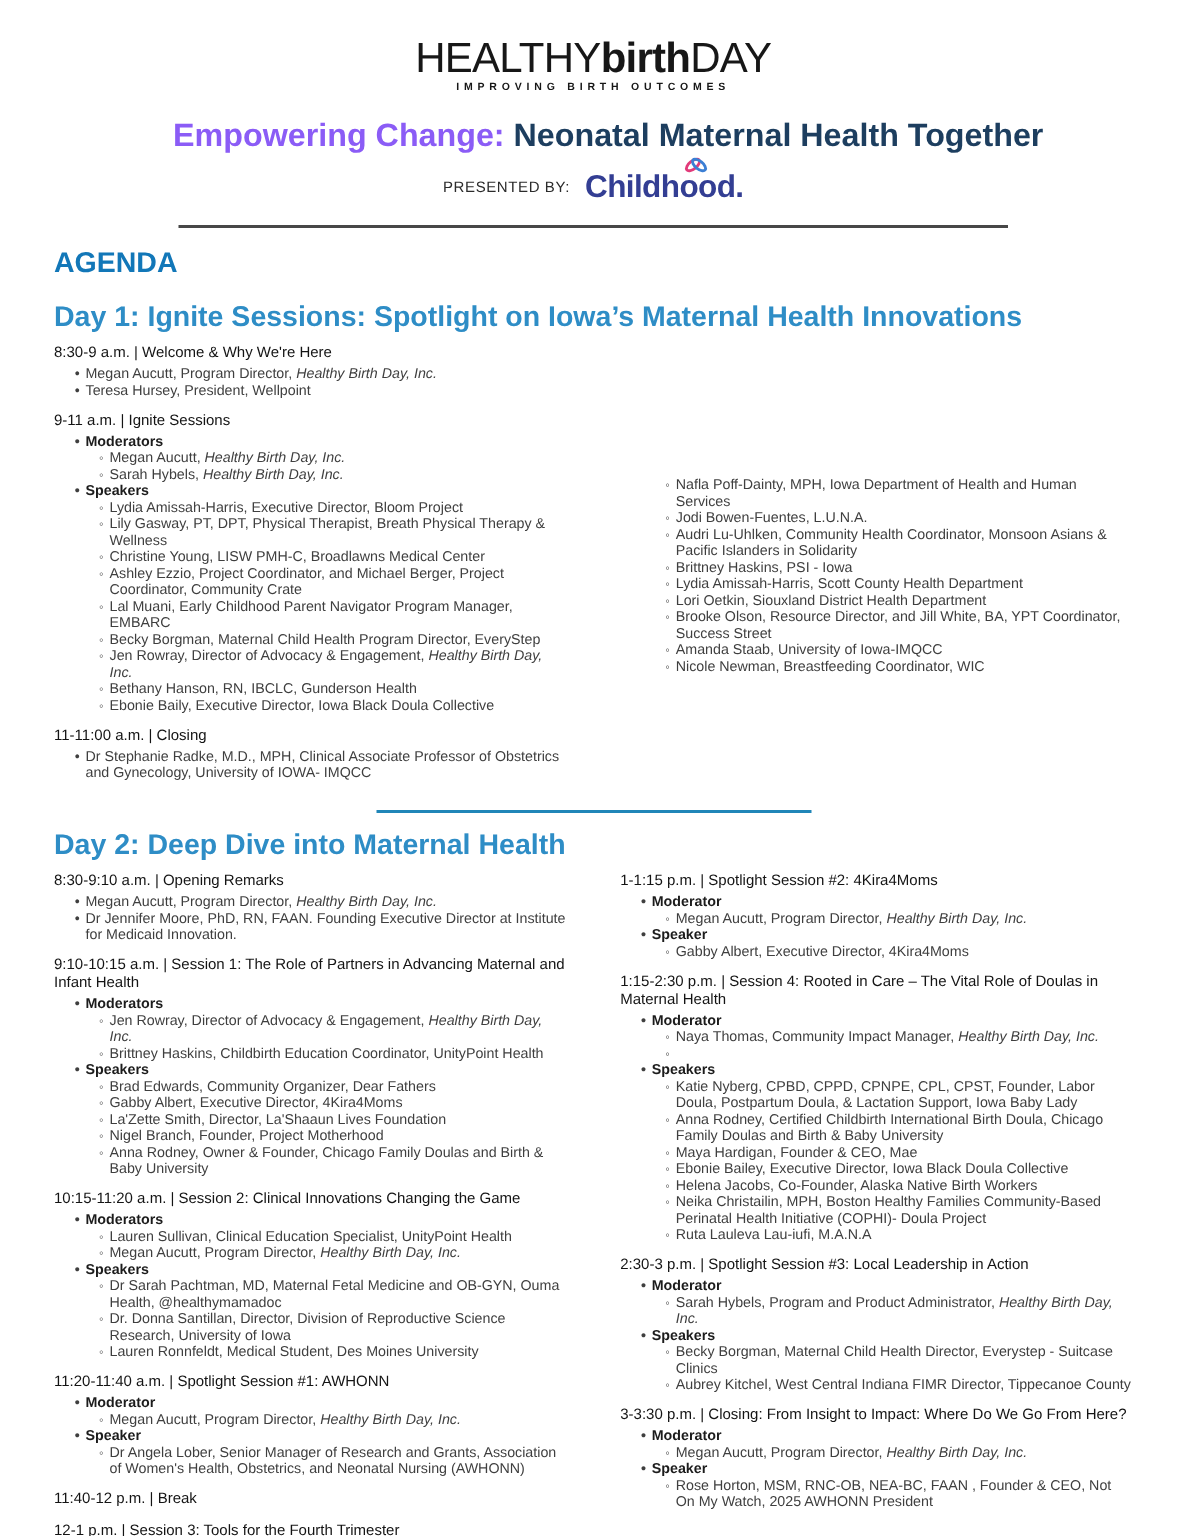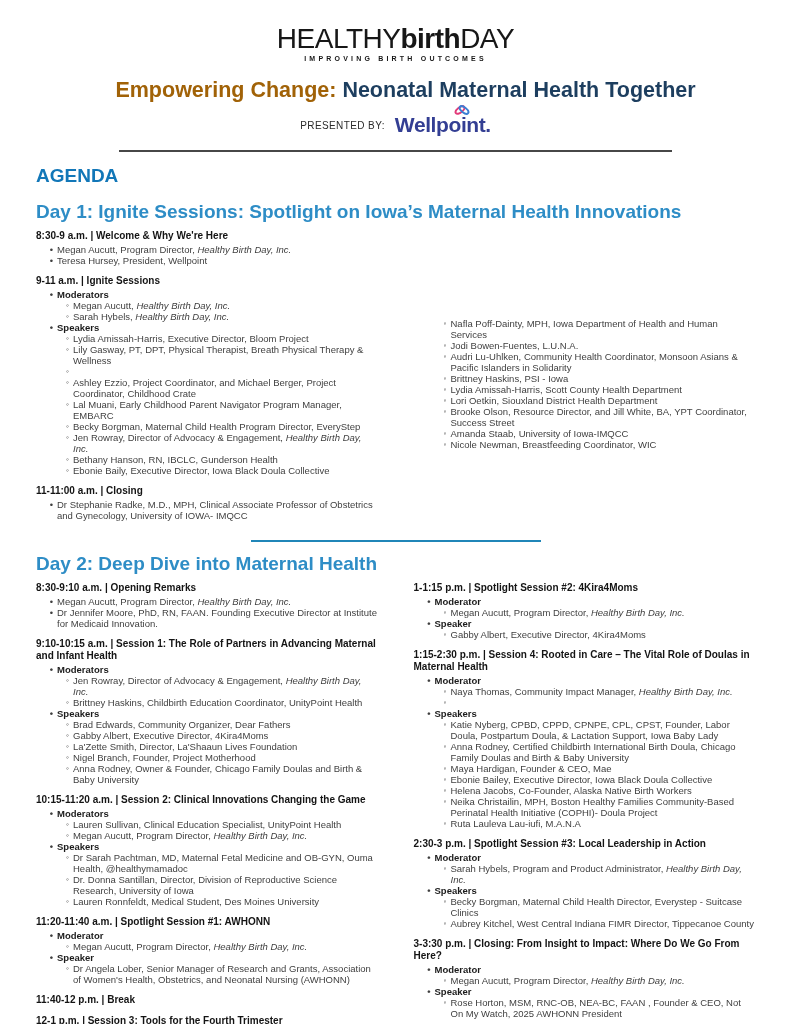--- a/index.html
+++ b/index.html
@@ -7,41 +7,41 @@
   body { font-family:"Liberation Sans", sans-serif; }
   .page { width:791px; height:1024px; margin:0 auto; background:#fff; overflow:hidden; }
 
   
   .hdr { text-align:center; padding-top:24px; }
   .logo { font-size:28px; color:#171717; letter-spacing:-0.5px; line-height:30px; }
   .logo .thin { font-weight:400; }
   .logo .bold { font-weight:700; }
   .tagline { font-size:7px; font-weight:700; letter-spacing:3.2px; color:#171717; margin-top:1px; }
   .main-title { margin-top:15px; font-size:21.5px; font-weight:700; line-height:26px; }
-  .main-title .hl { color:#a16207;margin-left:20px; }
+  .main-title .hl { color:#8b5cf6;margin-left:20px; }
   .main-title .rest { color:#1d3e5f; }
   .presented { margin-top:10px; display:flex; align-items:center; justify-content:center; gap:10px; }
   .presented-label { font-size:10px; color:#2b2b2b; letter-spacing:0.4px; }
   .wp-wrap { position:relative; display:inline-block; }
   .wp-text { font-size:21px; font-weight:700; color:#333e93; letter-spacing:-0.4px; }
   .wp-lotus { position:absolute; top:-9px; left:62%; width:16px; height:12px; }
   .rule { width:553px; margin:13px auto 0; border-top:2px solid #474747; }
 
   
   .agenda-h { margin:12px 36px 0; font-size:19px; font-weight:700; color:#1277b8; line-height:23px; }
   .day-title { margin:13px 36px 7px; font-size:19px; font-weight:700; color:#2e8dc6; line-height:23px; }
   .day2-title { margin-top:10px; }
 
   
   .cols { display:flex; gap:36px; padding:0 36px; align-items:flex-start; }
   .col { flex:1 1 0; min-width:0; }
   .col-offset { padding-top:88px; }
 
   .section { margin-bottom:9px; }
-  .sec-h { font-size:10px; font-weight:700; color:#141414; line-height:12px; margin-bottom:2px; }
+  .sec-h { font-size:10px; font-weight:400; color:#141414; line-height:12px; margin-bottom:2px; }
   .items { }
   .li { display:flex; font-size:9.5px; line-height:11px; color:#3f3f3f; }
   .li .blt { flex:none; width:11px; text-align:center; color:#3f3f3f; }
   .lvl1 { padding-left:10px; }
   .lvl2 { padding-left:26px; }
   .lvl2 .blt { font-size:8.5px; }
   .li.boldline { font-weight:700; color:#1c1c1c; }
   .li em { font-style:italic; }
   .txt { flex:1 1 auto; min-width:0; }
 
@@ -62,21 +62,21 @@
       <span class="hl">Empowering Change: </span><span class="rest">Neonatal Maternal Health Together</span>
     </div>
 
     <div class="presented">
       <span class="presented-label">PRESENTED BY:</span>
       <span class="wp-wrap">
         <svg class="wp-lotus" viewBox="0 0 20 14" xmlns="http://www.w3.org/2000/svg">
           <ellipse cx="7.5" cy="7" rx="6.5" ry="3.2" fill="none" stroke="#e23b7a" stroke-width="2.4" transform="rotate(-38 7.5 7)"></ellipse>
           <ellipse cx="12.5" cy="7" rx="6.5" ry="3.2" fill="none" stroke="#3b7fd4" stroke-width="2.4" transform="rotate(38 12.5 7)"></ellipse>
         </svg>
-        <span class="wp-text">Wellpoint.</span>
+        <span class="wp-text">Childhood.</span>
       </span>
     </div>
 
     <div class="rule"></div>
   </div>
 
   <div class="agenda-h">AGENDA</div>
 
   <div class="day-title">Day 1: Ignite Sessions: Spotlight on Iowa’s Maternal Health Innovations</div>
   <div class="cols">
@@ -116,24 +116,25 @@
             <div class="li lvl2">
               <span class="blt">◦</span>
               <span class="txt">Lydia Amissah-Harris, Executive Director, Bloom Project</span>
             </div>
             <div class="li lvl2">
               <span class="blt">◦</span>
               <span class="txt">Lily Gasway, PT, DPT, Physical Therapist, Breath Physical Therapy &amp; Wellness</span>
             </div>
             <div class="li lvl2">
               <span class="blt">◦</span>
-            </div>
-            <div class="li lvl2">
-              <span class="blt">◦</span>
-              <span class="txt">Ashley Ezzio, Project Coordinator, and Michael Berger, Project Coordinator, Childhood Crate</span>
+              <span class="txt">Christine Young, LISW PMH-C, Broadlawns Medical Center</span>
+            </div>
+            <div class="li lvl2">
+              <span class="blt">◦</span>
+              <span class="txt">Ashley Ezzio, Project Coordinator, and Michael Berger, Project Coordinator, Community Crate</span>
             </div>
             <div class="li lvl2">
               <span class="blt">◦</span>
               <span class="txt">Lal Muani, Early Childhood Parent Navigator Program Manager, EMBARC</span>
             </div>
             <div class="li lvl2">
               <span class="blt">◦</span>
               <span class="txt">Becky Borgman, Maternal Child Health Program Director, EveryStep</span>
             </div>
             <div class="li lvl2">

